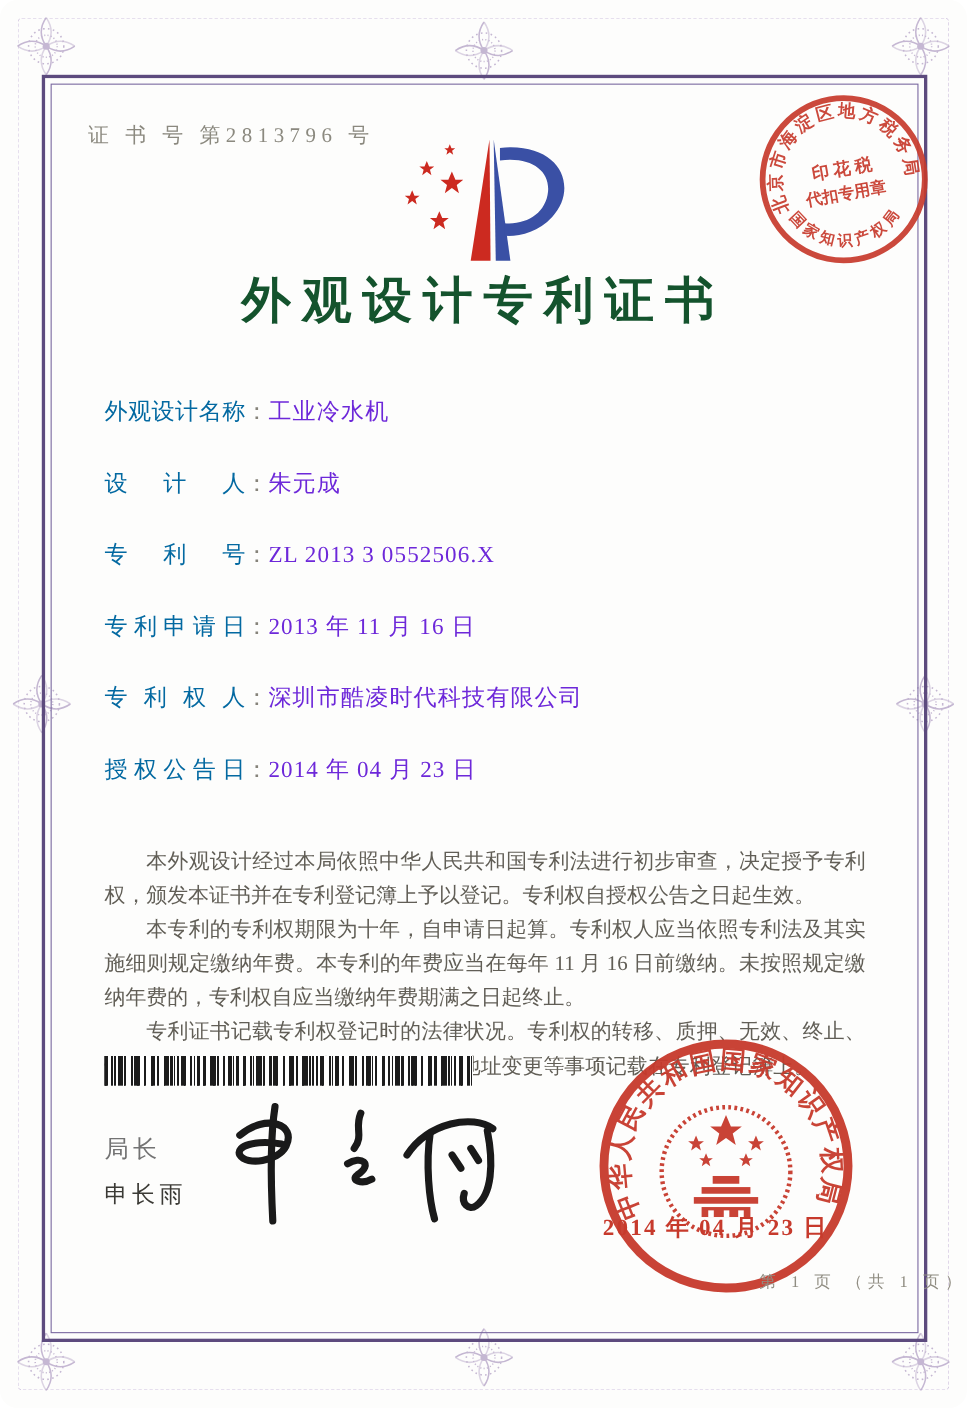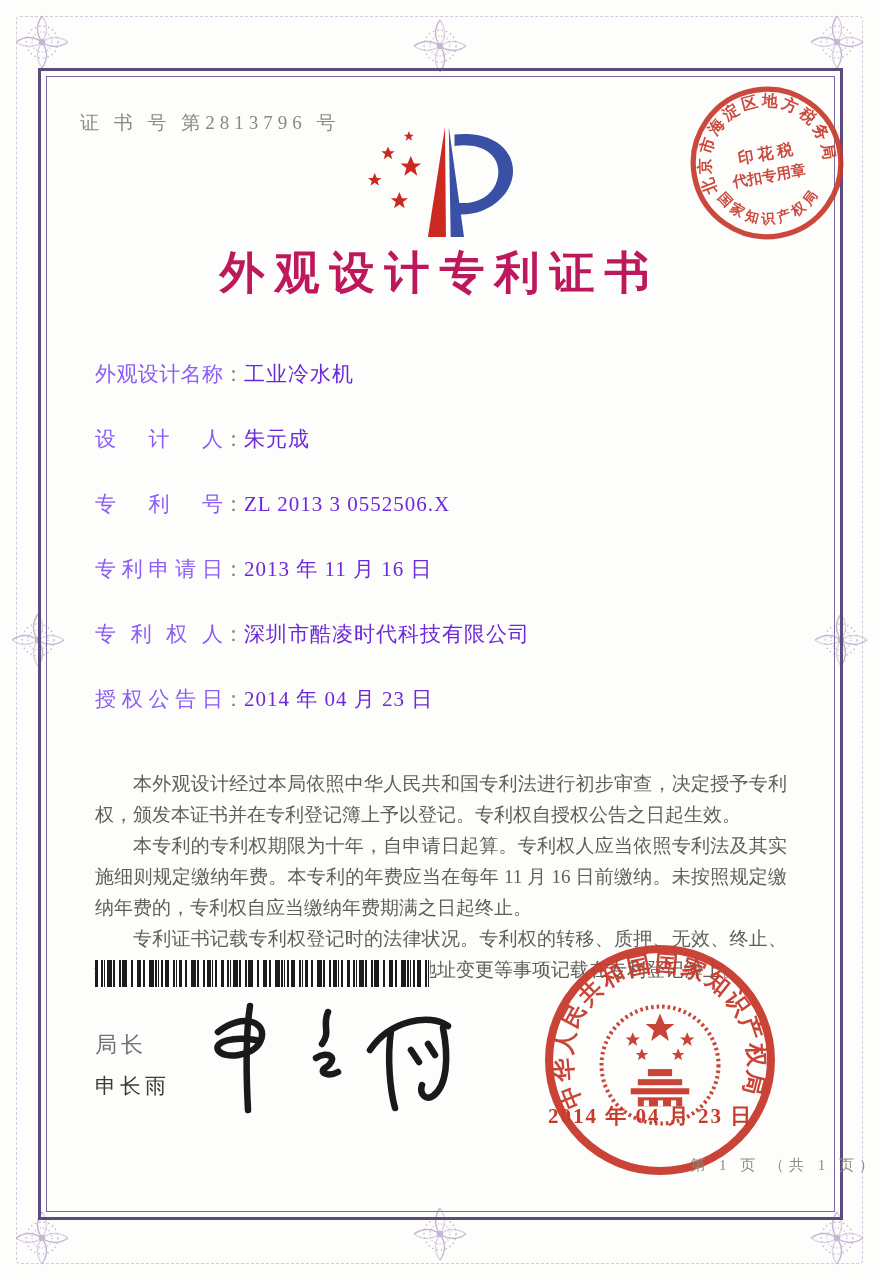--- a/index.html
+++ b/index.html
@@ -30,33 +30,33 @@
   }
   
   .cert-no{
     position:absolute;left:80px;top:110px;
     font-size:19px;letter-spacing:5px;color:#8b897f;
   }
   .logo{position:absolute;left:350px;top:118px;width:190px;height:128px;}
   .title{
     position:absolute;left:0;top:243px;width:100%;margin:0;
     text-align:center;font-size:45px;font-weight:700;
-    letter-spacing:10px;color:#be185d;
+    letter-spacing:10px;color:#14532d;
   }
   
   .tax-stamp{
     position:absolute;left:688px;top:84px;width:158px;height:158px;
     transform:rotate(-10deg);opacity:.92;
   }
   
   .fields{position:absolute;left:95px;top:360px;width:680px;}
   .field{height:65px;font-size:21px;color:#7e7b72;white-space:nowrap;}
   .flabel{
     display:inline-block;width:128px;vertical-align:top;
-    text-align:justify;text-align-last:justify;color:#8b5cf6;
+    text-align:justify;text-align-last:justify;color:#0369a1;
   }
   .fcolon{color:#86837a;}
   .fvalue{letter-spacing:1px;color:#6d28d9;}
   
   .paras{
     position:absolute;left:95px;top:733px;width:692px;
     font-size:19px;line-height:31px;color:#615e56;text-align:justify;margin-top:35px;
   }
   .paras p{margin:0;text-indent:2em;}
   

